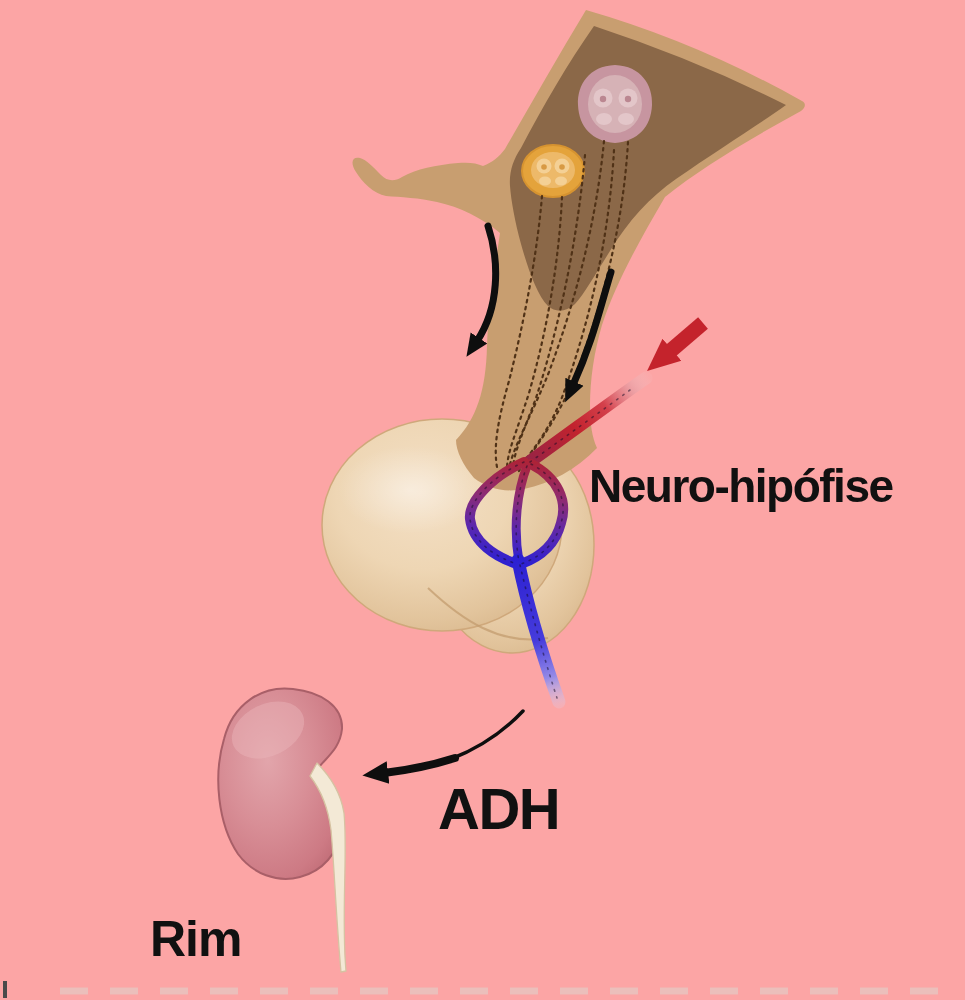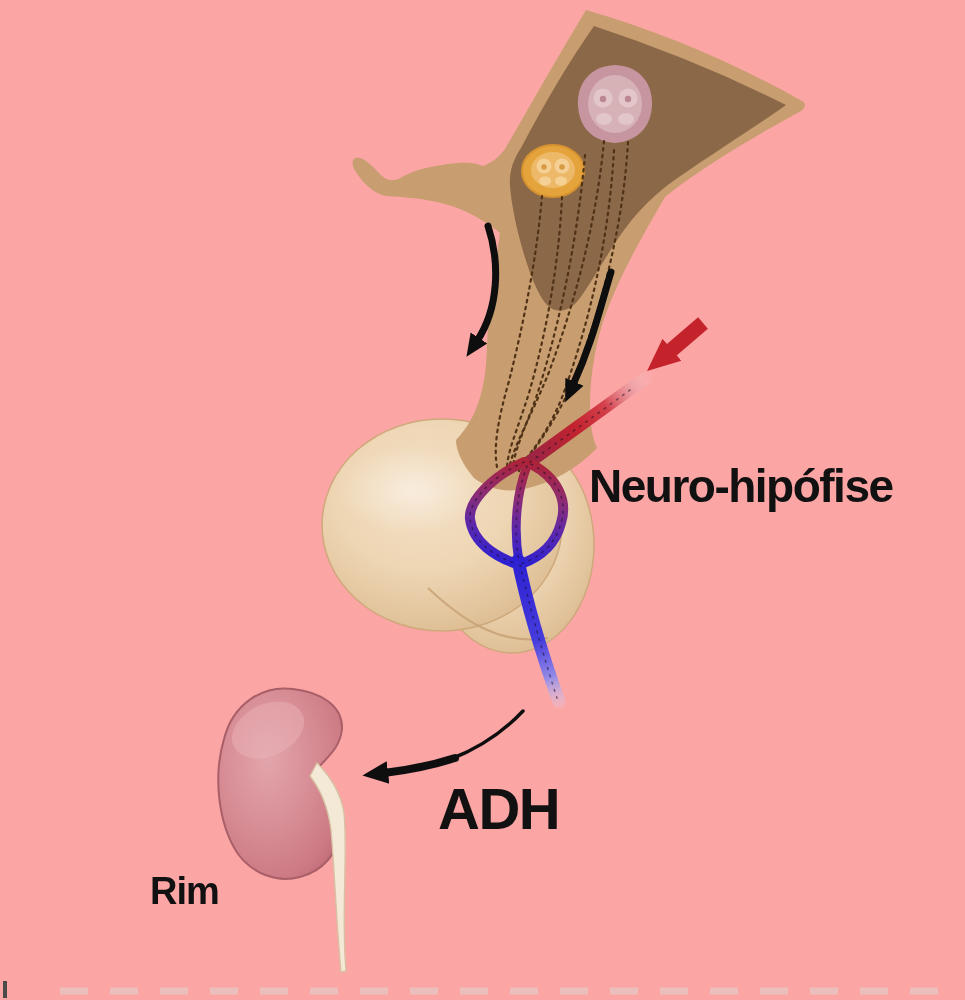--- a/index.html
+++ b/index.html
@@ -13,21 +13,21 @@
   #diagram-svg{position:absolute;left:0;top:0;}
   .lbl{
     position:absolute;
     font-weight:bold;
     color:#111111;
     line-height:1;
     white-space:nowrap;
   }
   #lbl-neuro{left:589px;top:463px;font-size:46px;letter-spacing:-1.5px;}
   #lbl-adh{left:438px;top:780px;font-size:58px;letter-spacing:-1.5px;}
-  #lbl-rim{left:150px;top:872px;font-size:38px;letter-spacing:-1px;}
+  #lbl-rim{left:150px;top:914px;font-size:50px;letter-spacing:-1px;}
 </style>
 </head>
 <body>
 
 <div id="stage">
 
   <svg id="diagram-svg" width="965" height="1000" viewBox="0 0 965 1000">
     <defs>
       <radialGradient id="gGrad" cx="42%" cy="35%" r="80%">
         <stop offset="0%" stop-color="#f4e0c6"></stop>

